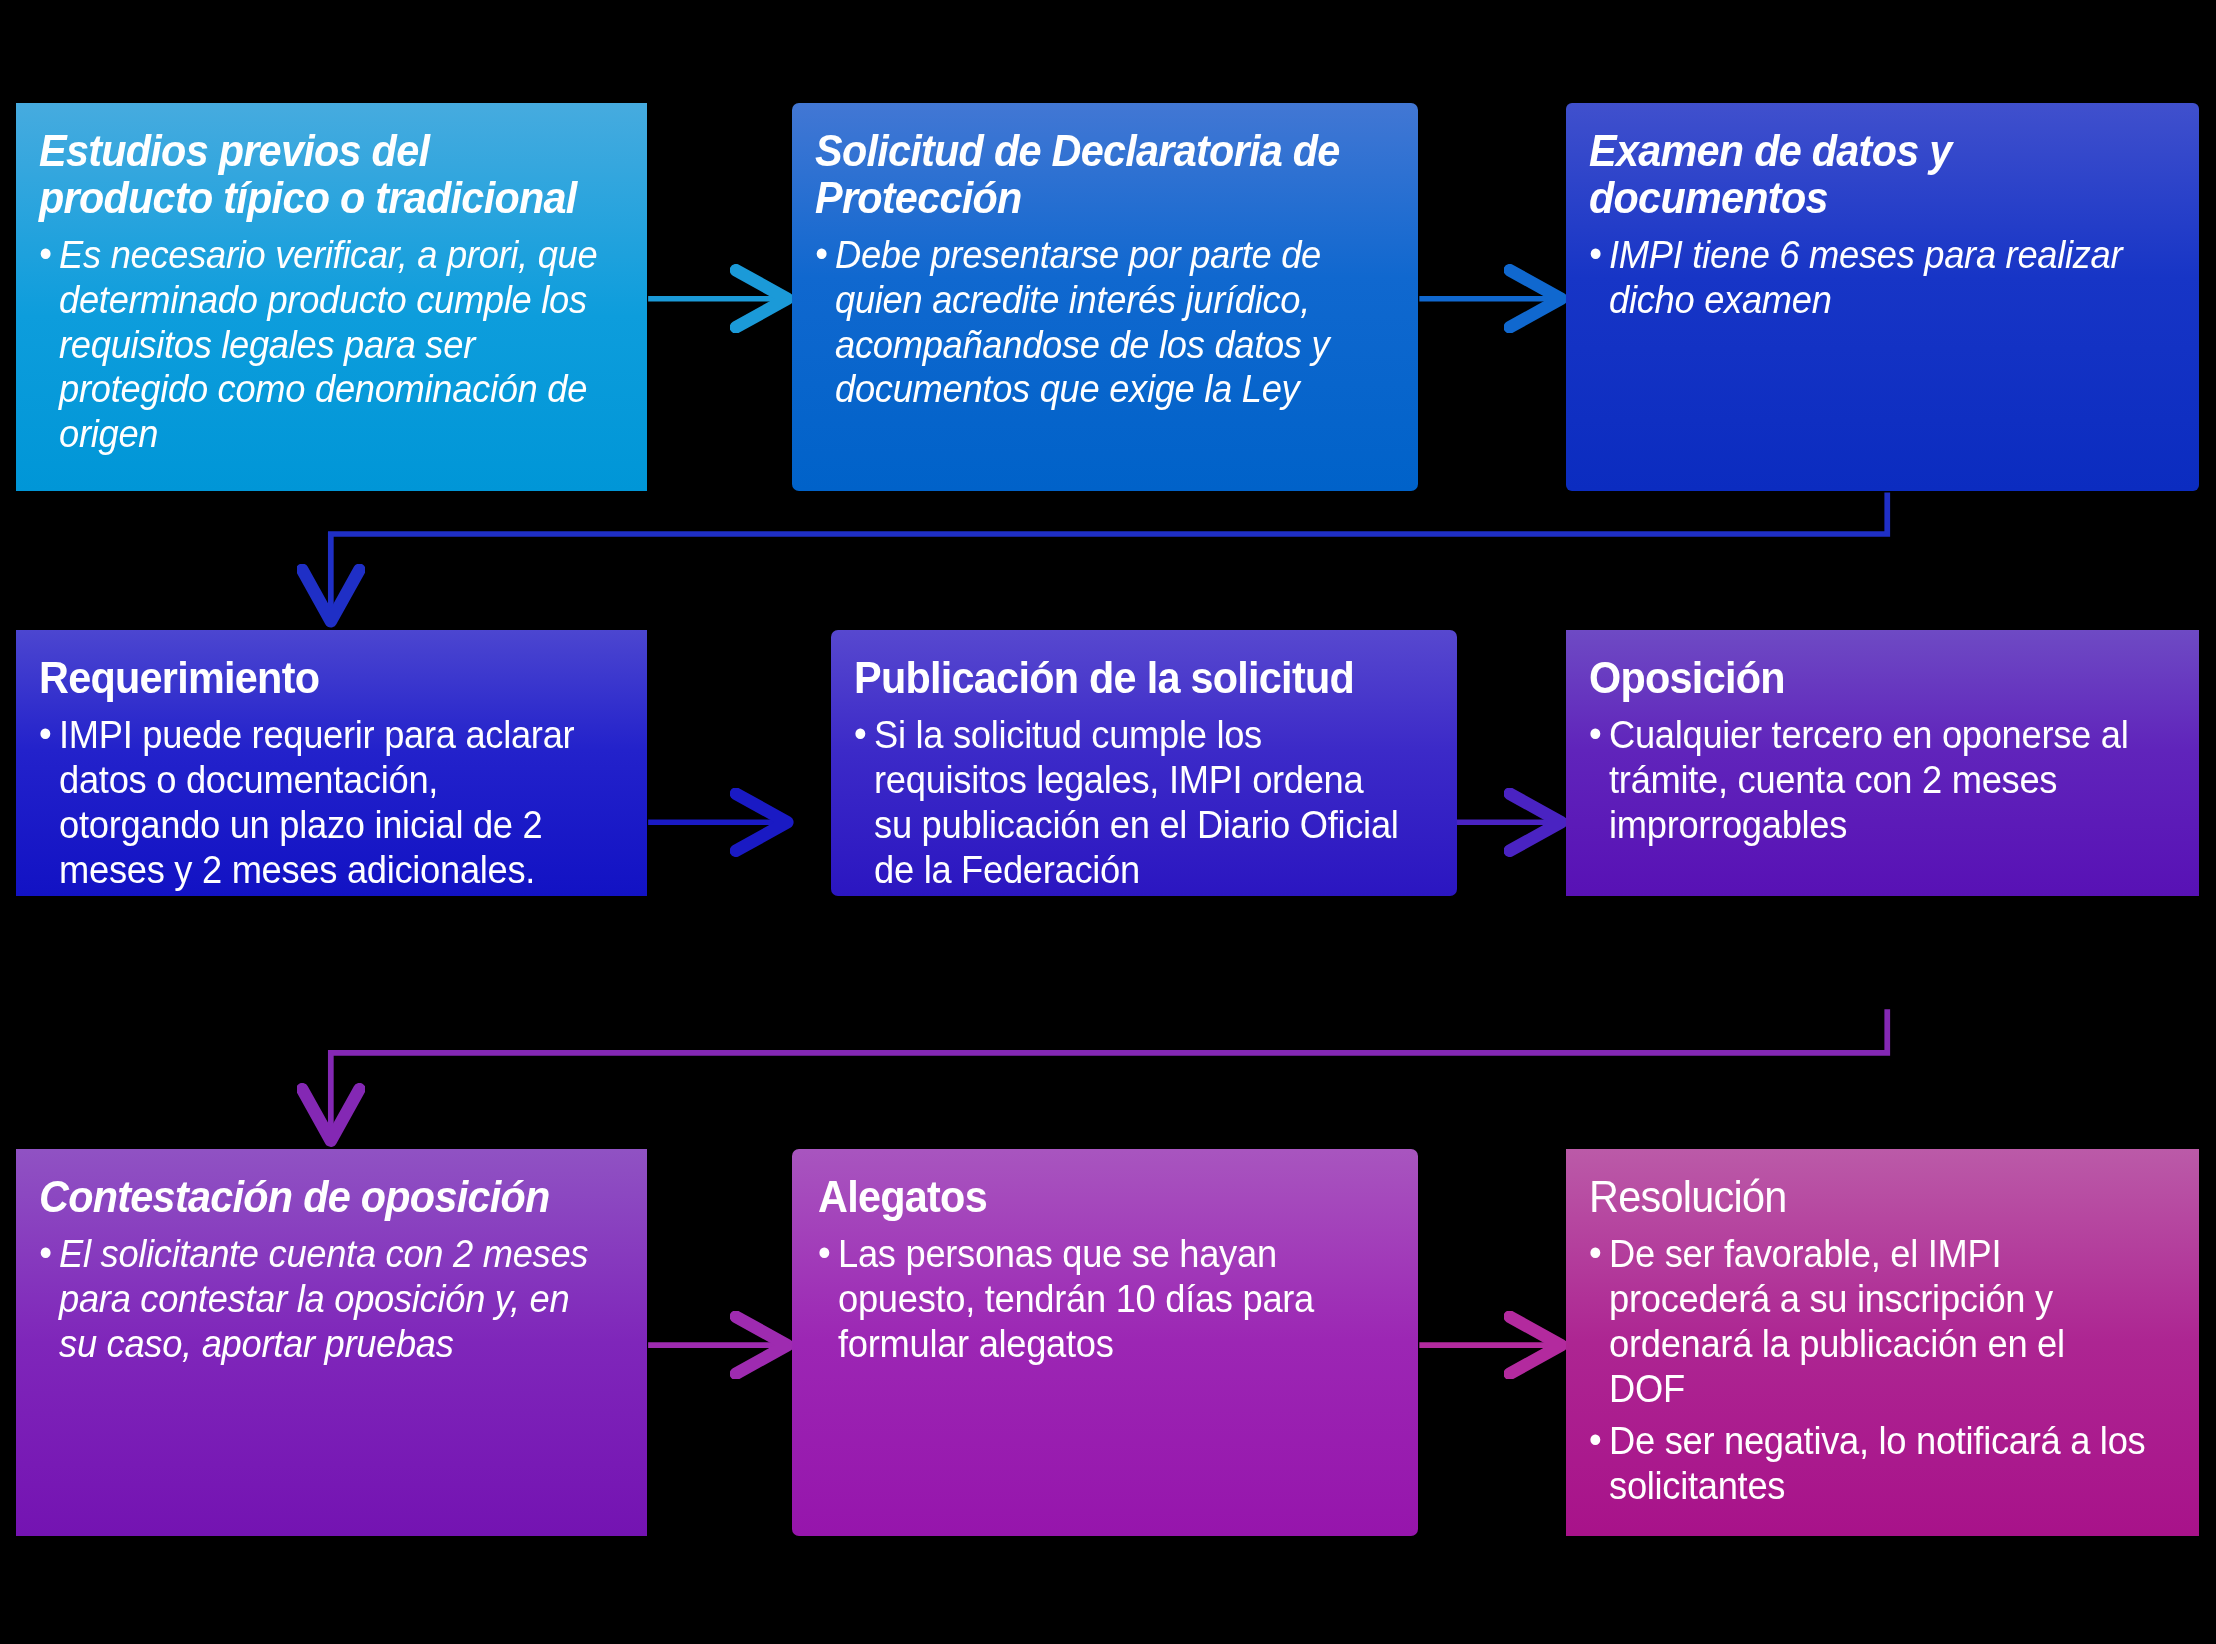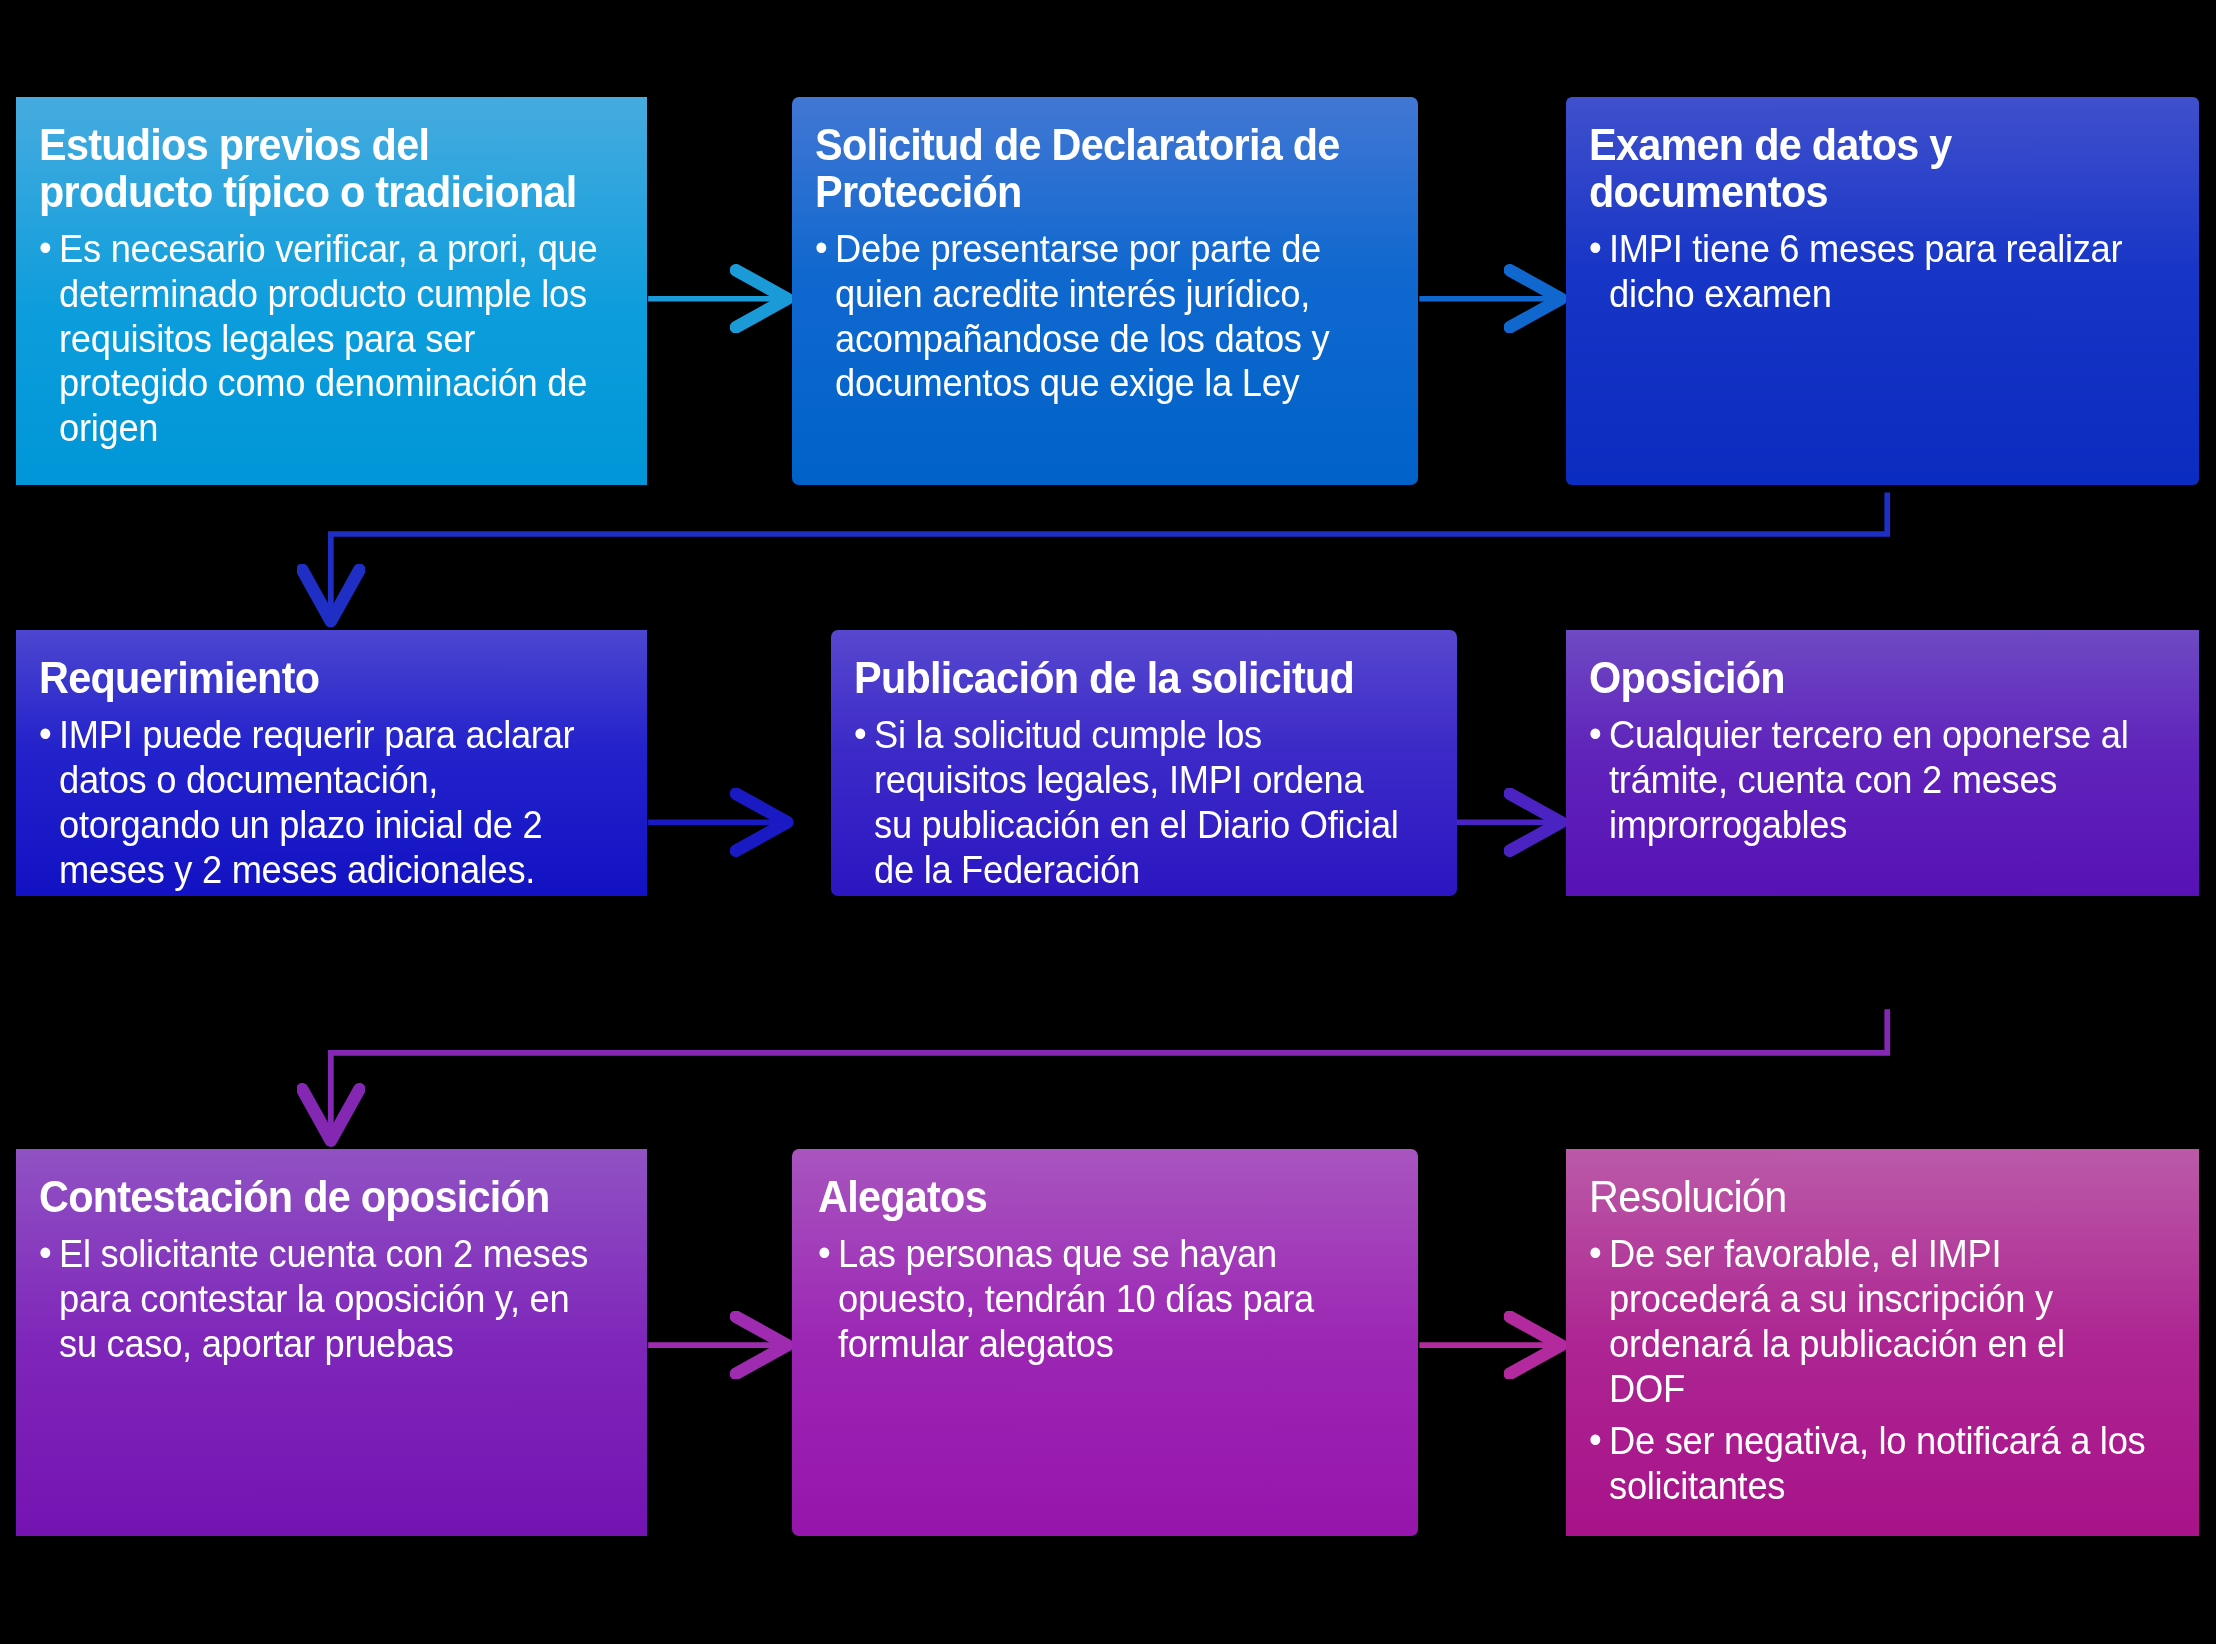--- a/index.html
+++ b/index.html
@@ -46,32 +46,32 @@
   .node ul li .bullet{
     position:absolute;left:0;top:-1px;
     font-size:38px;line-height:1.18;
   }
 
   
   .c1{left:15.6px;width:631px;}
   .c2{left:792px;width:626px;border-radius:7px;}
   .c3{left:1566px;width:633px;}
   
-  .r1{top:97px;height:388px;}
+  .r1{top:103px;height:388px;font-style:italic;}
   .r2{top:630px;height:266px;}
   .r3{top:1149px;height:387px;}
 
   
   .n1{background:linear-gradient(180deg,#46abdf 0%,#0d9ddc 55%,#0096d7 100%);}
   .n2{background:linear-gradient(180deg,#4277d4 0%,#1068cf 45%,#0062c9 100%);}
   .n3{background:linear-gradient(180deg,#4050cd 0%,#1735c6 45%,#0b2cc0 100%);border-radius:6px;}
   .n4{background:linear-gradient(180deg,#4c46d0 0%,#2322cb 45%,#1212c4 100%);}
   .n5{background:linear-gradient(180deg,#5748cf 0%,#3c2ac8 45%,#2b16c1 100%);margin-left:39px;}
   .n6{background:linear-gradient(180deg,#6e4ac4 0%,#6024bb 45%,#5811b5 100%);}
-  .n7{background:linear-gradient(180deg,#9052c3 0%,#7f26ba 50%,#7413b2 100%);}
+  .n7{background:linear-gradient(180deg,#9052c3 0%,#7f26ba 50%,#7413b2 100%);font-style:italic;}
   .n8{background:linear-gradient(180deg,#a855bf 0%,#9c26b4 50%,#9615ac 100%);padding-left:26px;}
   .n9{background:linear-gradient(180deg,#bb5aa8 0%,#ad2592 50%,#a8128a 100%);}
 
   svg.links{position:absolute;inset:0;width:2216px;height:1645px;pointer-events:none;}
 </style>
 </head>
 <body>
 
 <div id="flow">
 

